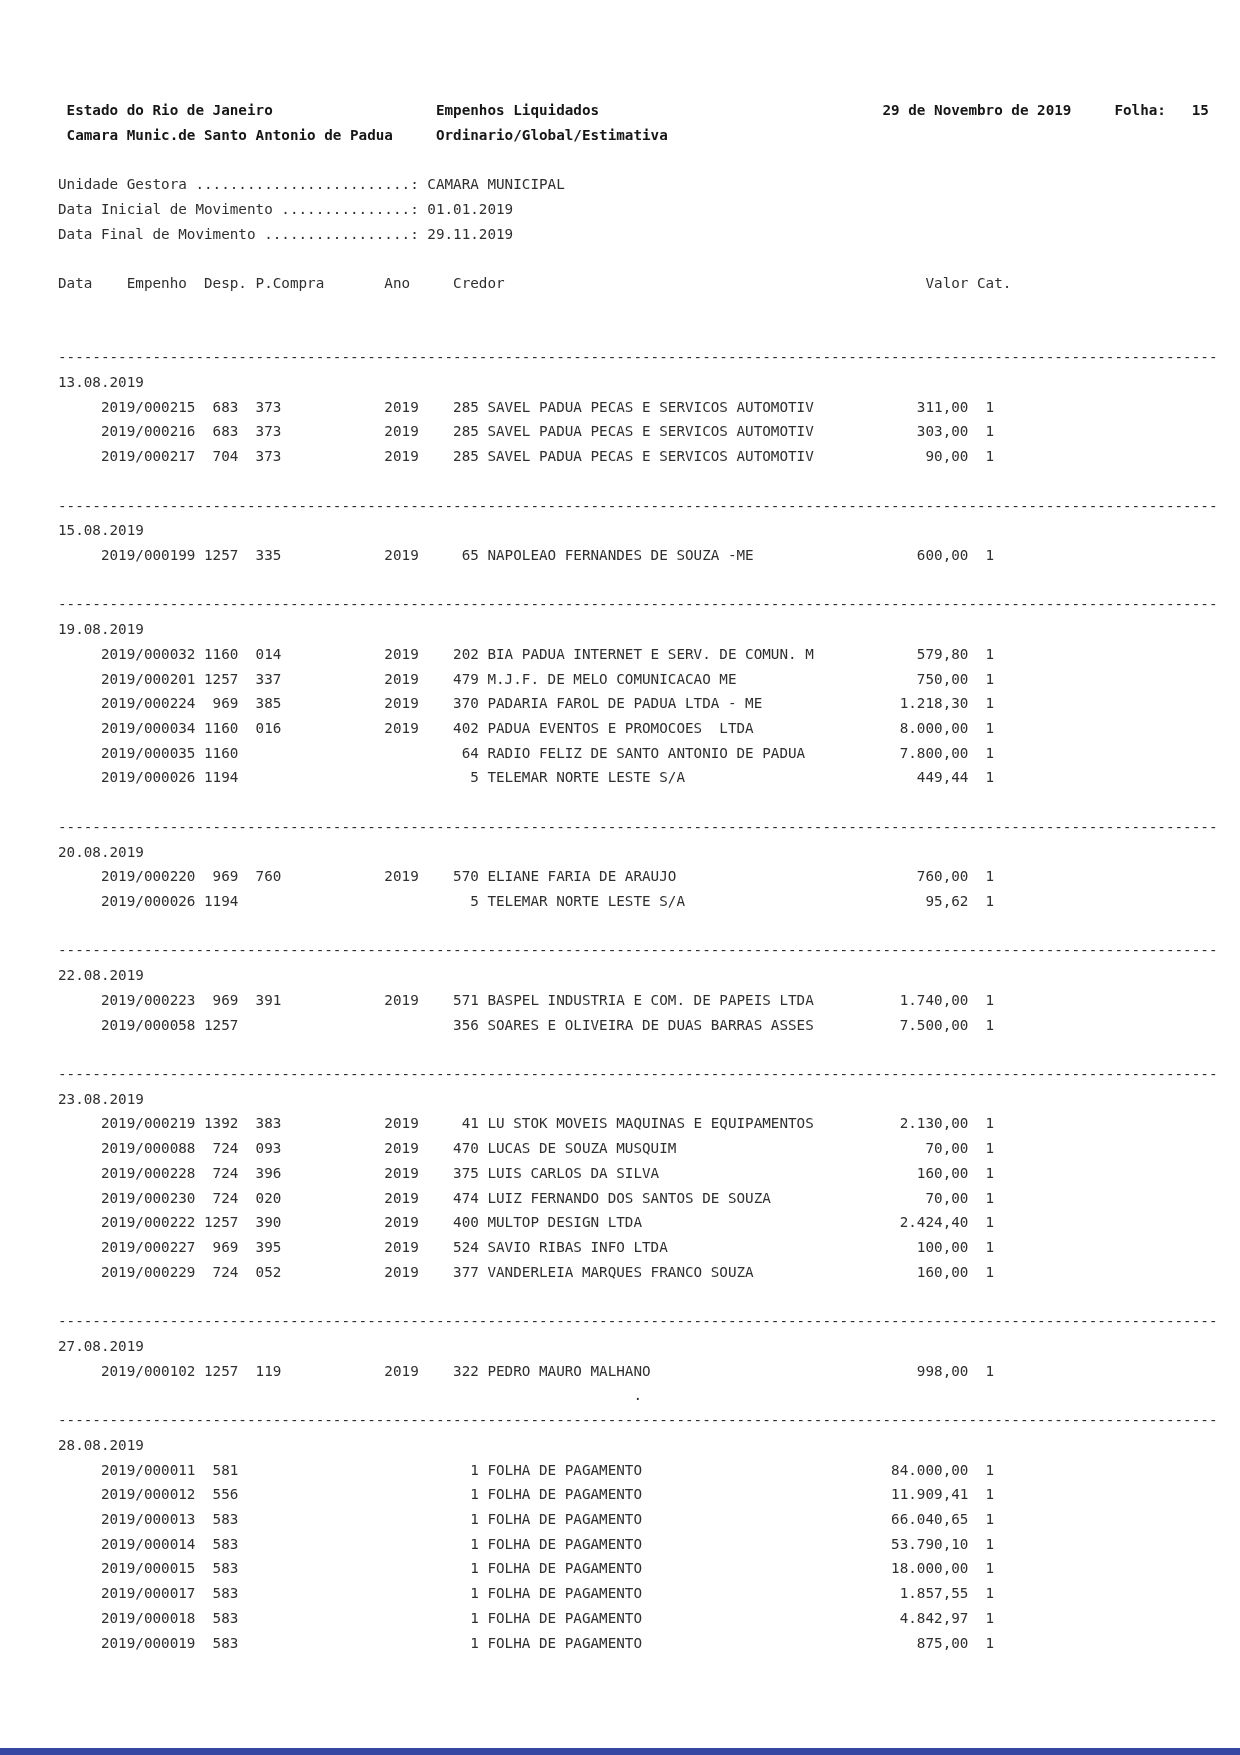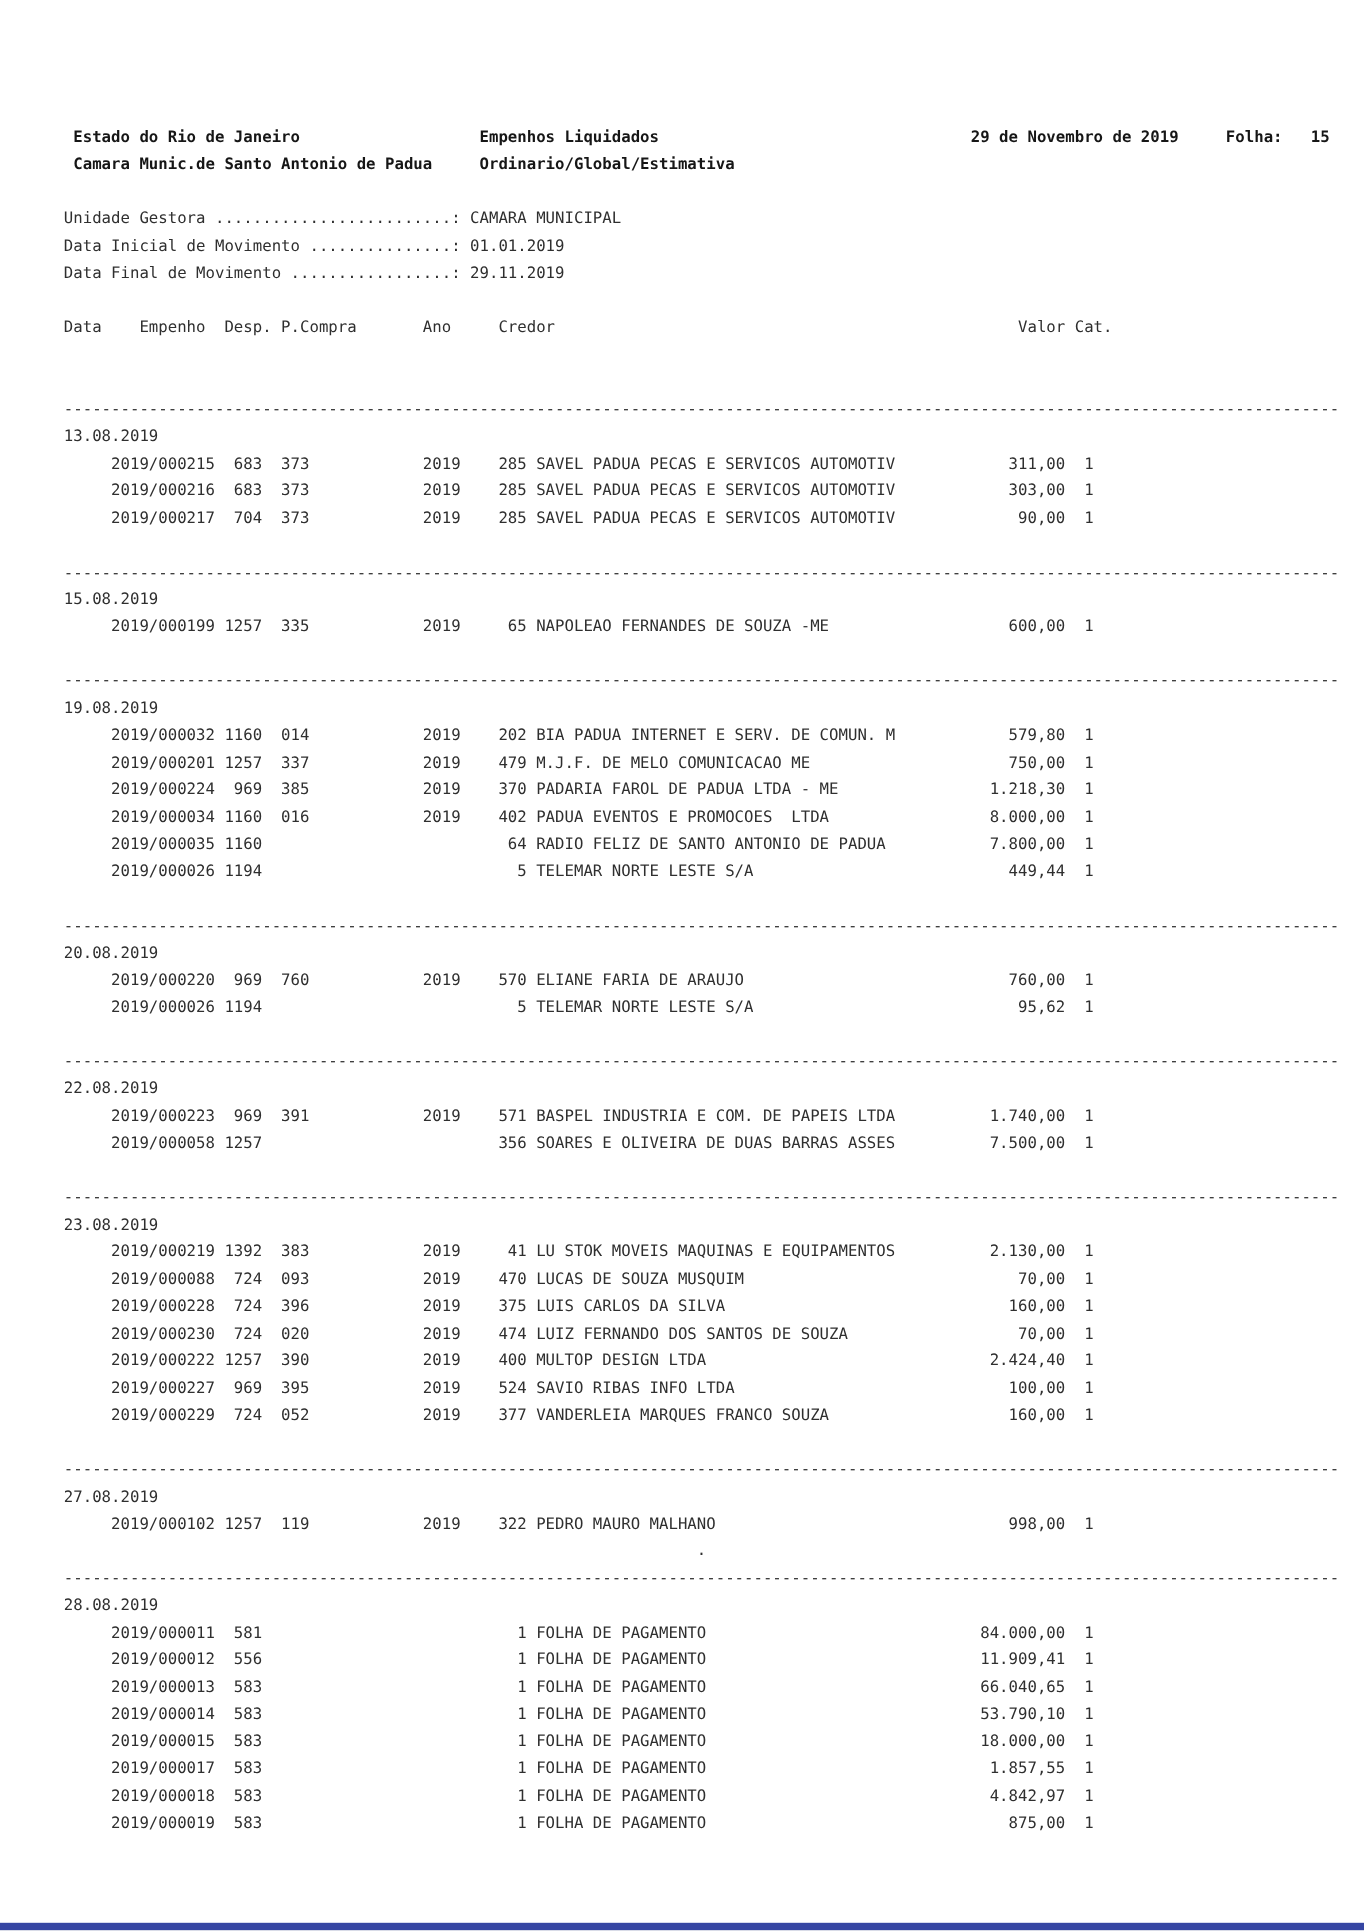--- a/index.html
+++ b/index.html
@@ -5,21 +5,21 @@
   html,body{margin:0;padding:0;background:#e8e8e8;}
   .page{
     position:relative;
     width:1240px;height:1755px;
     background:#ffffff;
     overflow:hidden;
     font-family:"DejaVu Sans Mono","Liberation Mono",monospace;
   }
   .doc{
     position:absolute;
-    top:113px;left:58px;
+    top:98px;left:58px;
     color:#2f2f2f;
     font-size:14.28px;
     line-height:24.72px;
     white-space:pre;
   }
   .ln{height:24.72px;}
   .b{font-weight:bold;color:#161616;}
   .bottom-bar{
     position:absolute;left:0;right:0;bottom:0;height:7px;
   }

